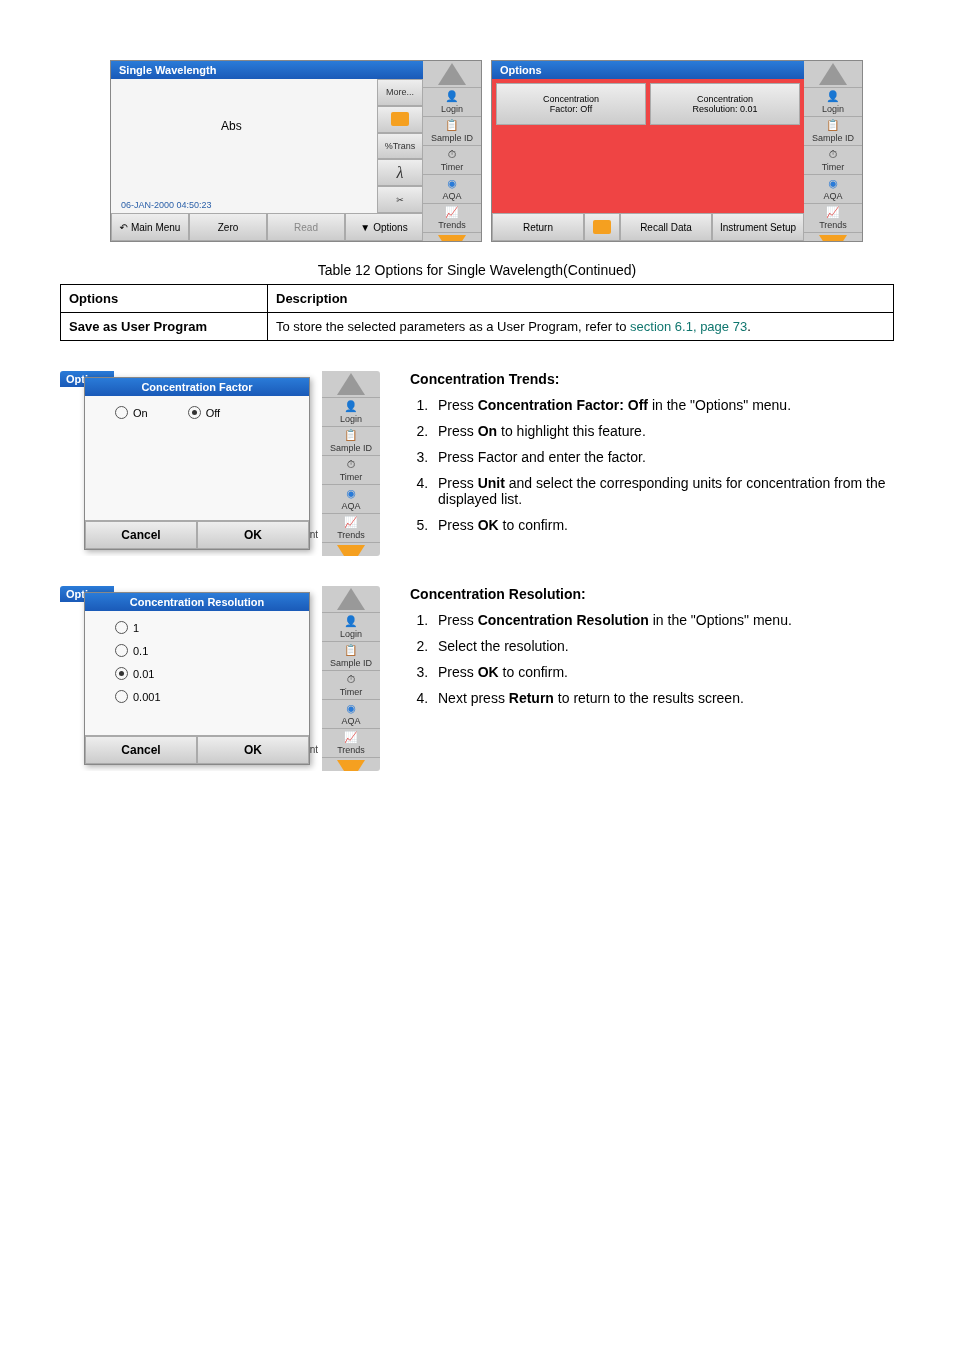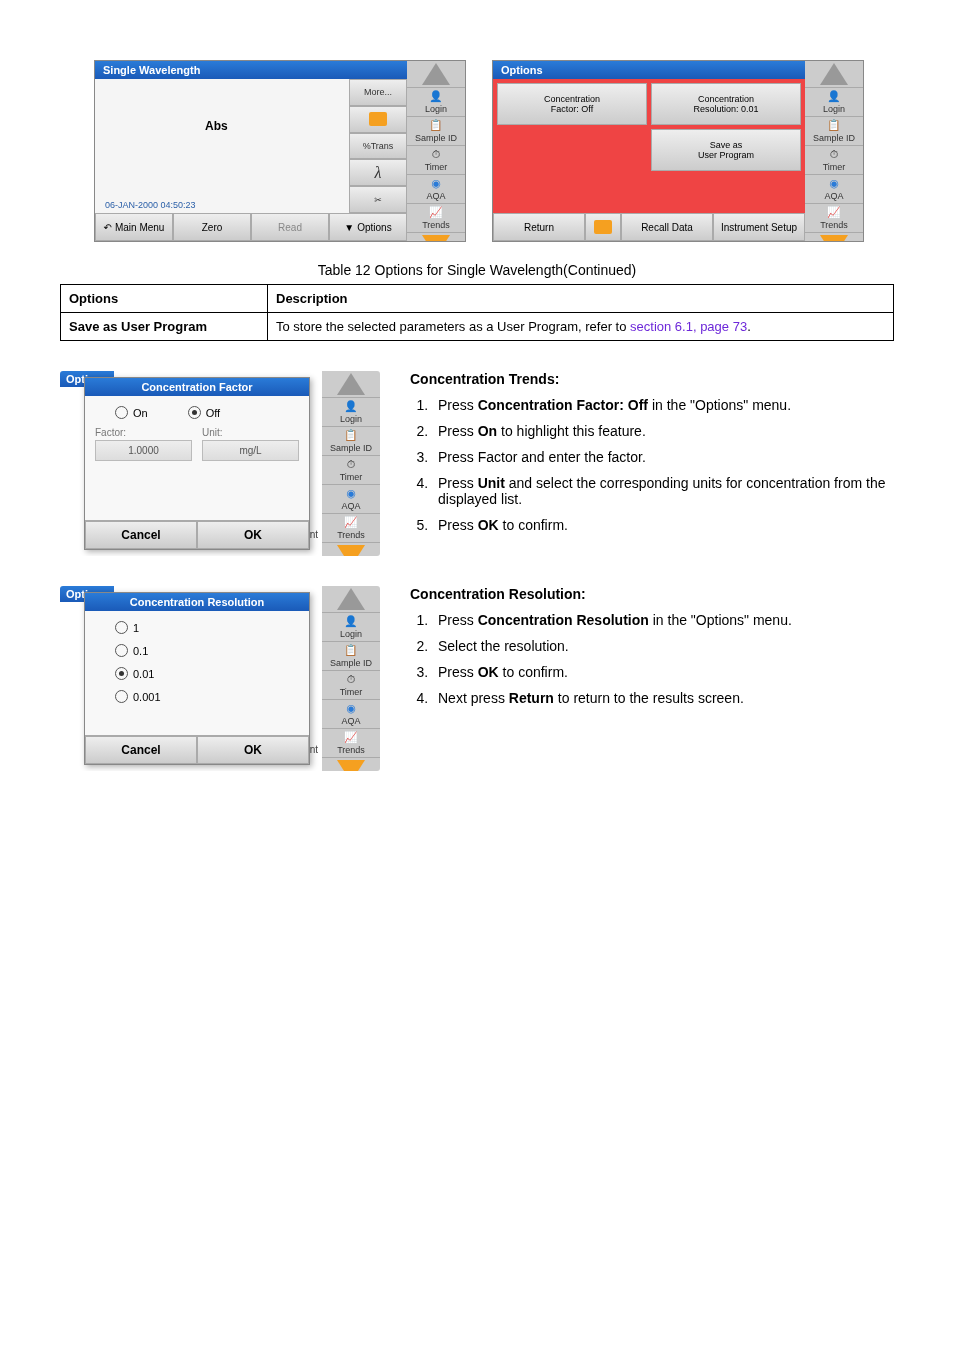--- a/index.html
+++ b/index.html
@@ -17,22 +17,22 @@
     min-height: 1310px;
     position: relative;
   }
   .section-title {
     font-weight: bold;
     font-size: 15px;
     margin-bottom: 30px;
   }
   .screens-row {
     display: flex;
-    gap: 26px;
-    margin-left: 34px;
+    gap: 9px;
+    margin-left: 50px;
     margin-bottom: 20px;
   }
   .screen {
     border: 1px solid #888;
     width: 370px;
     height: 180px;
     position: relative;
     overflow: hidden;
     display: flex;
     background: #e8e8e8;
@@ -82,21 +82,21 @@
   }
   .orange-triangle {
     width: 0;
     height: 0;
     border-left: 14px solid transparent;
     border-right: 14px solid transparent;
     border-top: 22px solid #f5a020;
     margin: 0 auto;
   }
   .btn-col {
-    width: 58px;
+    width: 46px;
     display: flex;
     flex-direction: column;
     background: #d8d8d8;
   }
   .btn-col-item {
     flex: 1;
     border: 1px solid #aaa;
     display: flex;
     align-items: center;
     justify-content: center;
@@ -106,21 +106,21 @@
   }
   .sw-body {
     flex: 1;
     background: #f5f5f5;
     position: relative;
   }
   .sw-abs {
     position: absolute;
     top: 40px;
     left: 110px;
-    font-weight: bold;
+    font-weight: normal;
     font-size: 12px;
     text-align: right;
   }
   .sw-date {
     position: absolute;
     bottom: 3px;
     left: 10px;
     font-size: 9px;
     color: #2a5fa8;
   }
@@ -196,21 +196,21 @@
     border: 1px solid #000;
     padding: 6px 8px;
     text-align: left;
     vertical-align: top;
     font-size: 13px;
   }
   table.options-table th {
     font-weight: bold;
   }
   .link {
-    color: #6d28d9;
+    color: #0f766e;
   }
   .columns {
     display: flex;
     gap: 30px;
     margin-top: 30px;
     align-items: flex-start;
   }
   .mini-screen-col {
     width: 320px;
     flex-shrink: 0;
@@ -443,24 +443,20 @@
         <div class="opt-body">
           <div class="opt-cell">
               <span>Concentration</span>
               <span>Factor: Off</span>
             </div>
           <div class="opt-cell">
               <span>Concentration</span>
               <span>Resolution: 0.01</span>
             </div>
           <div class="opt-cell" style="visibility:hidden;"></div>
-          <div class="opt-cell">
-              <span>Save as</span>
-              <span>User Program</span>
-            </div>
         </div>
         <div class="opt-bottom">
           <div class="opt-bottom-btn">Return</div>
           <div class="opt-bottom-btn" style="flex:0 0 34px;">
               <div class="folder-icon"></div>
             </div>
           <div class="opt-bottom-btn">Recall Data</div>
           <div class="opt-bottom-btn">Instrument Setup</div>
         </div>
       </div>
@@ -548,24 +544,20 @@
           <div class="dialog-body">
             <div class="radio-row">
               <div class="radio-item">
                   <span class="radio-dot"></span>
                   <span>On</span>
                 </div>
               <div class="radio-item">
                   <span class="radio-dot sel"></span>
                   <span>Off</span>
                 </div>
-            </div>
-            <div class="field-row">
-              <div class="field-col"><span>Factor:</span><div class="field-box">1.0000</div></div>
-              <div class="field-col"><span>Unit:</span><div class="field-box">mg/L</div></div>
             </div>
           </div>
           <div class="dialog-btns">
             <div class="dialog-btn">Cancel</div>
             <div class="dialog-btn">OK</div>
           </div>
         </div>
       </div>
     </div>
     <div class="text-col">

